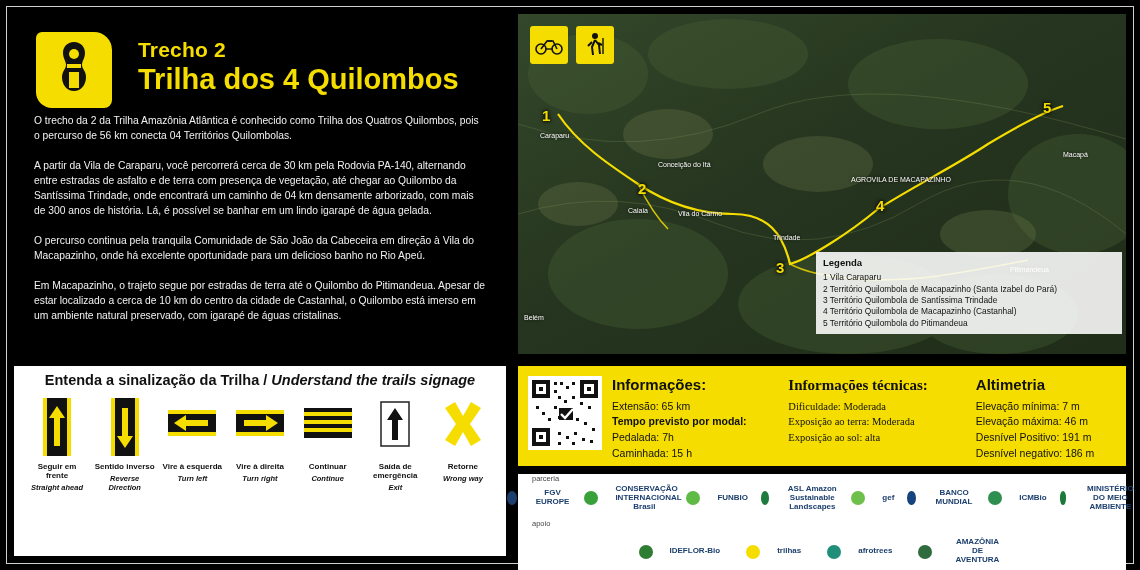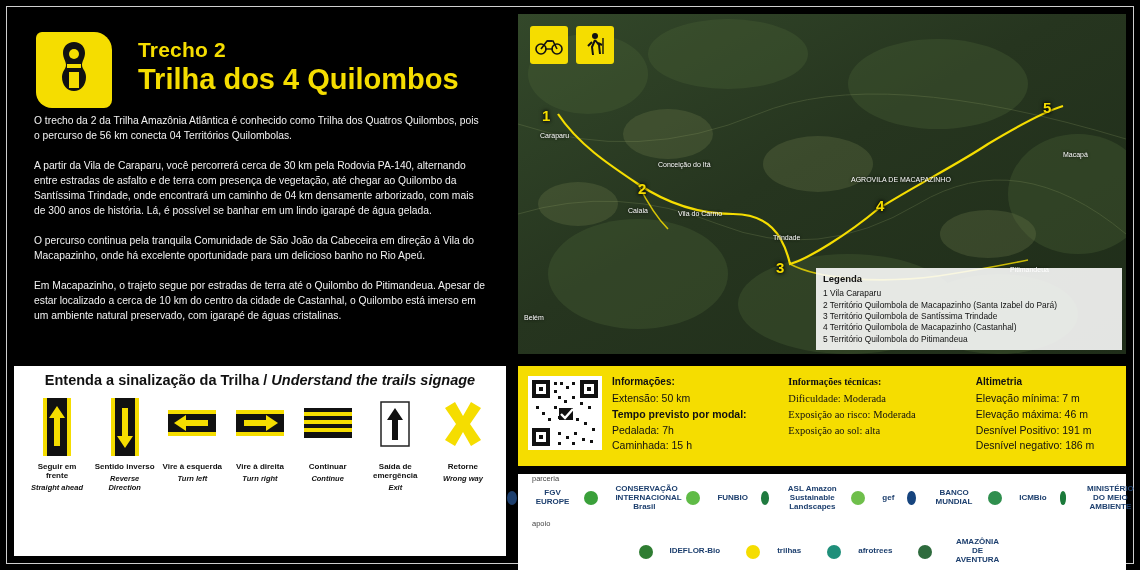--- a/index.html
+++ b/index.html
@@ -141,21 +141,21 @@
     z-index:6;
   }
   .place {
     position:absolute;
     color:#ffffff;
     font-size:7px;
     text-shadow:0 0 3px #000;
     z-index:6;
   }
   .legend {
-    position:absolute; right:4px; bottom:4px;
+    position:absolute; right:4px; bottom:20px;
     width:306px;
     background:rgba(255,255,255,.88);
     padding:5px 7px;
     font-size:8.4px;
     line-height:1.35;
     z-index:7;
   }
   .legend h4 { margin:0 0 2px 0; font-size:9.5px; }
 
   
@@ -169,21 +169,21 @@
     gap:10px;
   }
   .qr {
     width:74px; height:74px;
     background:#fff;
     position:relative;
     flex:0 0 auto;
     margin-top:2px;
   }
   .col { font-size:10.5px; line-height:1.5; }
-  .col h5 { margin:0 0 2px 0; font-size:10px; }
+  .col h5 { margin:0 0 2px 0; font-size:15px; }
   .col .hl { font-weight:bold; }
   .col-1 { width:178px; }
   .col-2 { width:190px;font-family:Liberation Serif, serif; }
   .col-3 { width:150px; }
 
   
   .sponsors {
     position:relative;
     width:608px; height:118px;
     margin-top:8px;
@@ -461,30 +461,30 @@
             <rect x="30" y="66" width="3" height="3"></rect>
               <rect x="44" y="66" width="3" height="3"></rect>
             <rect x="31" y="32" width="14" height="12"></rect>
           </g>
           <path d="M33 38 l4 4 l8 -9" stroke="#fff" stroke-width="2.4" fill="none"></path>
         </svg>
       </div>
 
       <div class="col col-1">
         <h5>Informações:</h5>
-        <div>Extensão: 50 km</div>
+        <div>Extensão: 65 km</div>
         <div class="hl">Tempo previsto por modal:</div>
         <div>Pedalada: 7h</div>
         <div>Caminhada: 15 h</div>
       </div>
 
       <div class="col col-2">
         <h5>Informações técnicas:</h5>
         <div>Dificuldade: Moderada</div>
-        <div>Exposição ao risco: Moderada</div>
+        <div>Exposição ao terra: Moderada</div>
         <div>Exposição ao sol: alta</div>
       </div>
 
       <div class="col col-3">
         <h5>Altimetria</h5>
         <div>Elevação mínima: 7 m</div>
         <div>Elevação máxima: 46 m</div>
         <div>Desnível Positivo: 191 m</div>
         <div>Desnível negativo: 186 m</div>
       </div>

